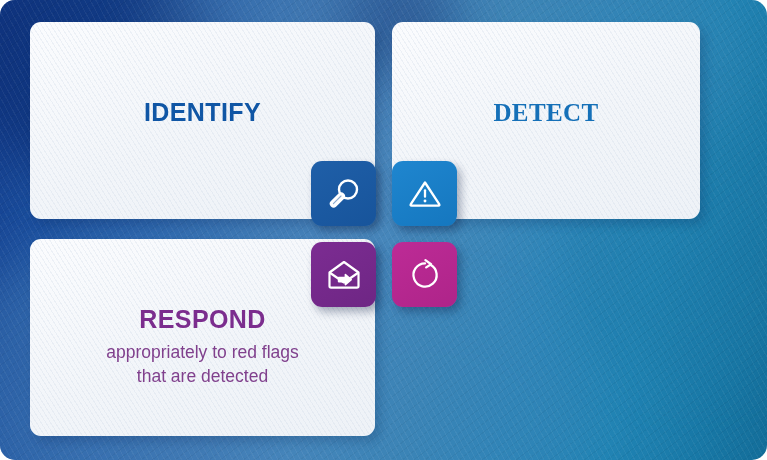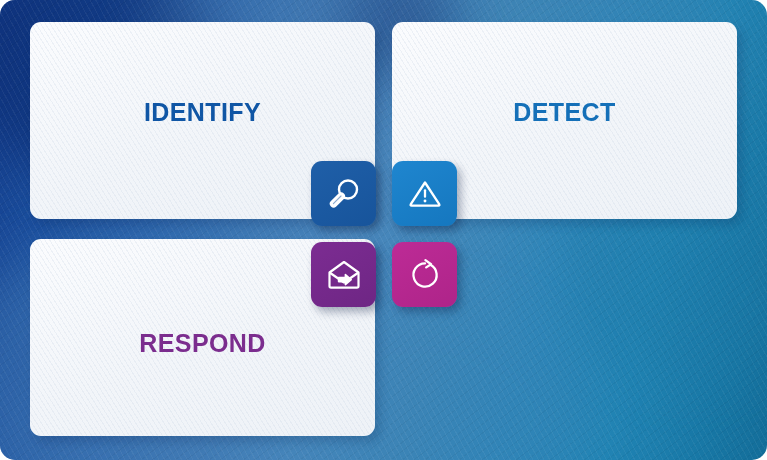--- a/index.html
+++ b/index.html
@@ -38,21 +38,21 @@
   
   .card{position:absolute;border-radius:11px;
     background:linear-gradient(160deg,#fbfcfe 0%,#f2f5f9 55%,#eef2f7 100%);
     box-shadow:5px 6px 10px rgba(10,35,80,.20);
     display:flex;flex-direction:column;align-items:center;justify-content:center;
     text-align:center;box-sizing:border-box;padding:0 18px;}
   .card::after{content:"";position:absolute;inset:0;border-radius:11px;pointer-events:none;
     opacity:.55;
     background-image:repeating-linear-gradient(58deg,rgba(205,216,230,.55) 0 1px,rgba(0,0,0,0) 1px 4px);}
   .c-identify{left:30px;top:22px;width:345px;height:197px;}
-  .c-detect  {left:392px;top:22px;width:345px;height:197px;}
+  .c-detect  {left:392px;top:22px;width:308px;height:197px;font-family:Liberation Serif, serif;}
   .c-respond {left:30px;top:239px;width:345px;height:197px;align-items:center;}
   .c-update  {left:392px;top:239px;width:345px;height:197px;}
 
   .c-title{font-size:25px;font-weight:bold;letter-spacing:.4px;line-height:1;
            margin:0 0 9px 0;position:relative;z-index:2;}
   .c-body{font-size:17.5px;line-height:1.33;font-weight:400;position:relative;z-index:2;
           white-space:pre-line;}
 
   
   .c-identify .inner{transform:translateY(-4px);}
@@ -97,20 +97,22 @@
 
   <div class="card c-detect">
     <div class="inner">
       <div class="c-title" style="color: rgb(21, 112, 184);">DETECT</div>
     </div>
   </div>
 
   <div class="card c-respond">
     <div class="inner">
       <div class="c-title" style="color: rgb(123, 45, 142);">RESPOND</div>
+      <div class="c-body" style="color: rgb(128, 64, 141);">appropriately to red flags
+that are detected</div>
     </div>
   </div>
 
 
   <div class="cluster">
 
     <div class="tile t-search">
       <span>
         <svg width="38" height="38" viewBox="0 0 38 38">
           <circle cx="23" cy="14.5" r="9" fill="none" stroke="#fff" stroke-width="2.4"></circle>

